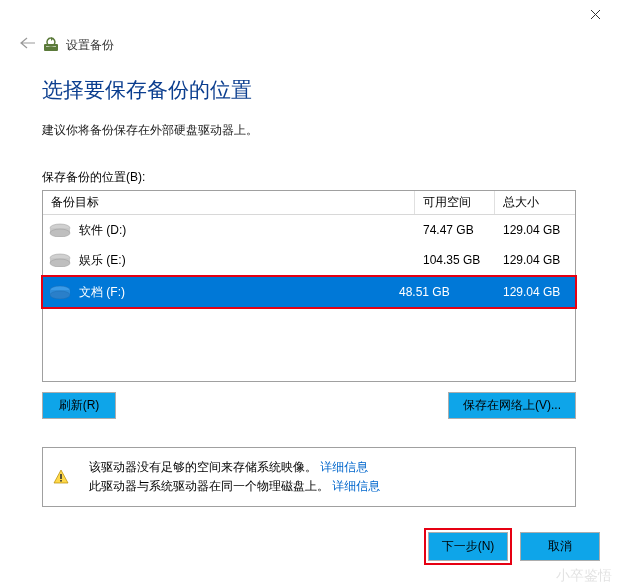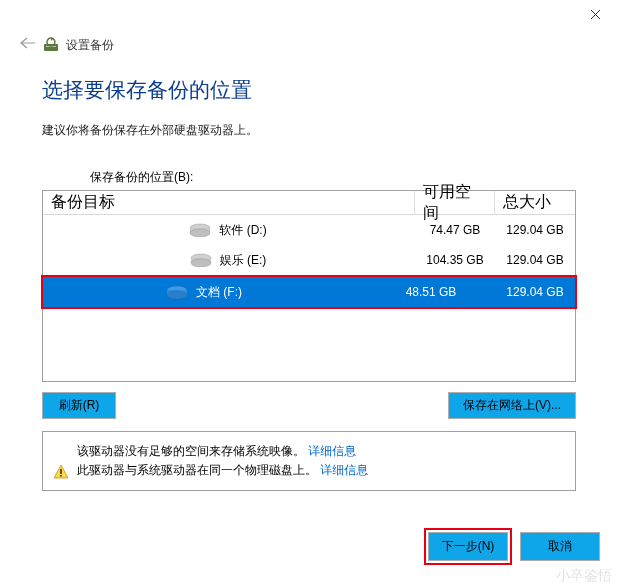--- a/index.html
+++ b/index.html
@@ -56,32 +56,31 @@
   margin-bottom: 18px;
 }
 .subtitle {
   font-size: 12px;
   color: #222;
   margin-bottom: 30px;
 }
 .list-label {
   font-size: 12px;
   margin-bottom: 4px;
-  margin-left: 48px;
 }
 .list-box {
   border: 1px solid #a0a0a0;
   height: 192px;
   background: #fff;
 }
 .list-header {
   display: flex;
   height: 24px;
   border-bottom: 1px solid #d8d8d8;
-  font-size: 16px;
+  font-size: 12px;
   align-items: center;
 }
 .list-header > div {
   padding: 0 8px;
   border-right: 1px solid #e0e0e0;
   height: 100%;
   display: flex;
   align-items: center;
 }
 .col-target { flex: 1; }
@@ -91,21 +90,20 @@
   display: flex;
   height: 30px;
   align-items: center;
   font-size: 12px;
 }
 .list-row > div {
   padding: 0 8px;
   height: 100%;
   display: flex;
   align-items: center;
-  justify-content: center;
 }
 .list-row .col-target { gap: 8px; padding-left: 6px; }
 .drive-icon {
   width: 22px;
   height: 14px;
   display: inline-block;
 }
 .selected-wrap {
   border: 2px solid #e60012;
   margin: 0 -2px;
@@ -126,25 +124,25 @@
   background: #0ea5e9;
   padding: 4px 14px;
   font-size: 12px;
   min-width: 74px;
   text-align: center;
   cursor: pointer;
   font-family: inherit;
 }
 .warning-box {
   border: 1px solid #a0a0a0;
-  margin-top: 12px;
+  margin-top: 28px;
   padding: 10px 10px;
   display: flex;
-  gap: 8px;
-  align-items: flex-end;
+  gap: 20px;
+  align-items: center;
 }
 .warn-icon {
   flex-shrink: 0;
 }
 .warn-text {
   font-size: 12px;
   line-height: 1.6;
 }
 .link {
   color: #0066cc;

